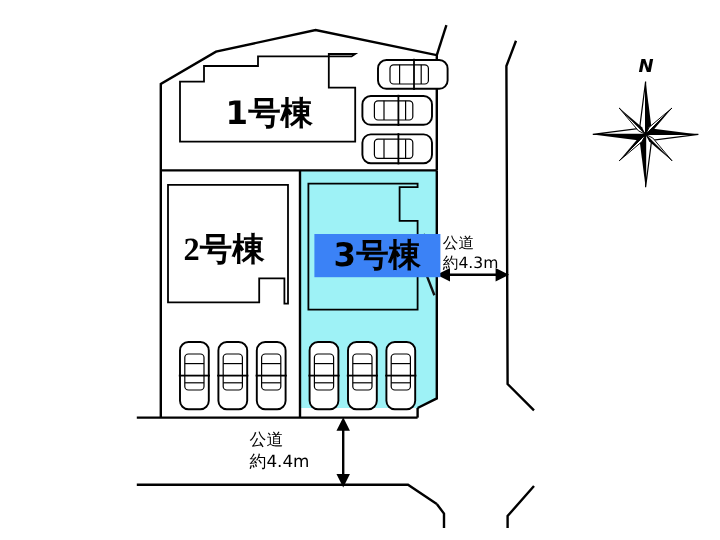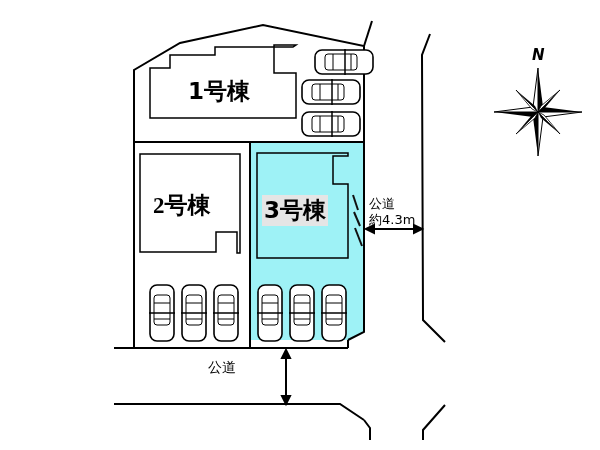--- a/index.html
+++ b/index.html
@@ -1,21 +1,21 @@
 <!DOCTYPE html>
 <html><head>
 <meta charset="utf-8">
 <style>
   html,body{margin:0;padding:0;background:#ffffff;}
   body{width:600px;height:450px;position:relative;overflow:hidden;font-family:"DejaVu Sans","Liberation Sans",sans-serif;}
   svg{position:absolute;left:0;top:0;}
   .lbl{position:absolute;color:#000;white-space:nowrap;}
-  .bldg{font-size:23px;font-weight:bold;letter-spacing:0px;}
+  .bldg{font-size:27px;font-weight:bold;letter-spacing:0px;}
   .road{font-size:13px;line-height:16px;text-align:left;}
-  .bldg3{background:#e5e5e5;padding:0 2px;}
+  .bldg3{background:#3b82f6;padding:0 16px;}
   .north{font-size:15px;font-weight:bold;font-style:italic;}
 </style>
 </head>
 <body>
 
 <svg width="600" height="450" viewBox="0 0 600 450">
 
   <polygon points="250,142 364,142 364,332 348,340 250,340" fill="#9ef2f6" stroke="none"></polygon>
 
   <g stroke="#000" stroke-width="2" fill="none">
@@ -121,15 +121,16 @@
 <div class="lbl bldg" style="left:153px;top:190px;font-family:Liberation Serif, serif;">2号棟</div>
 <div class="lbl bldg bldg3" style="left:262px;top:195px;">3号棟</div>
 
 <div class="lbl road" style="left:369px;top:196px;width:54px;">
   <div>公道</div>
   <div>約4.3m</div>
 </div>
 
 <div class="lbl road" style="left:208px;top:358px;width:76px;font-size:14px;line-height:18px;">
   <div>公道</div>
+  <div>約4.4m</div>
 </div>
 
 <div class="lbl north" style="left:532px;top:46px;">N</div>
 
 </body></html>

